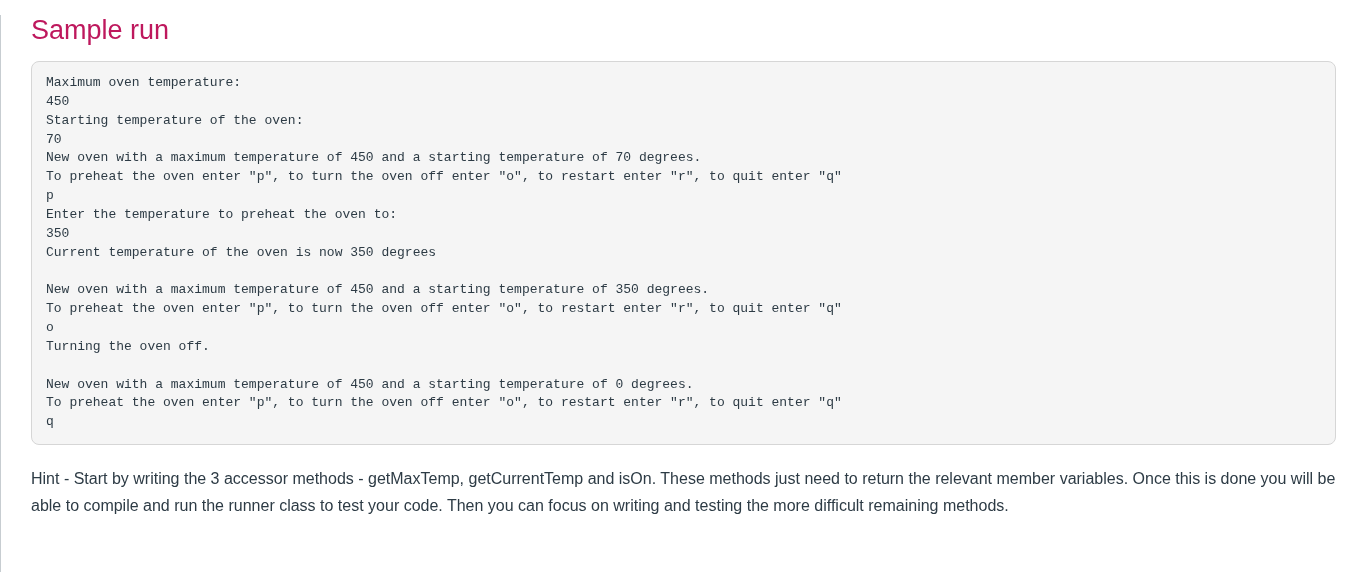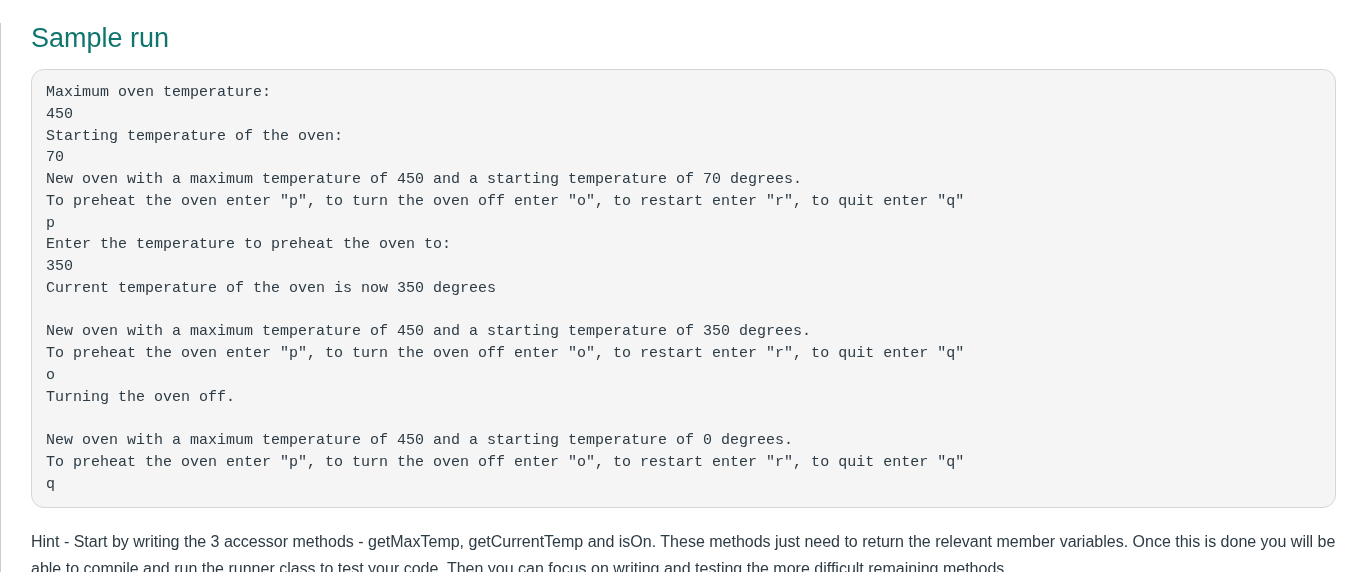--- a/index.html
+++ b/index.html
@@ -16,32 +16,32 @@
     .container {
       border-left: 1px solid #c7cdd1;
       border-bottom: 1px solid #c7cdd1;
       padding: 0 30px 18px 30px;
       width: 1366px;
       min-height: 572px;
     }
     h2 {
       font-size: 27px;
       font-weight: 400;
-      color: #0f766e;
+      color: #be185d;
       margin-bottom: 15px;
-      margin-top: 23px;
+      margin-top: 15px;
       font-family: "Segoe UI", "Helvetica Neue", Helvetica, Arial, sans-serif;
     }
     pre {
       background-color: #f5f5f5;
       border: 1px solid #d6d6d6;
-      border-radius: 13px;
+      border-radius: 8px;
       padding: 12px 14px;
       font-family: "Courier New", Courier, monospace;
-      font-size: 15px;
+      font-size: 13px;
       line-height: 1.45;
       color: #2d3b45;
       white-space: pre-wrap;
       word-wrap: break-word;
       margin-bottom: 20px;
     }
     p.hint {
       font-size: 16px;
       line-height: 1.7;
       color: #2d3b45;

